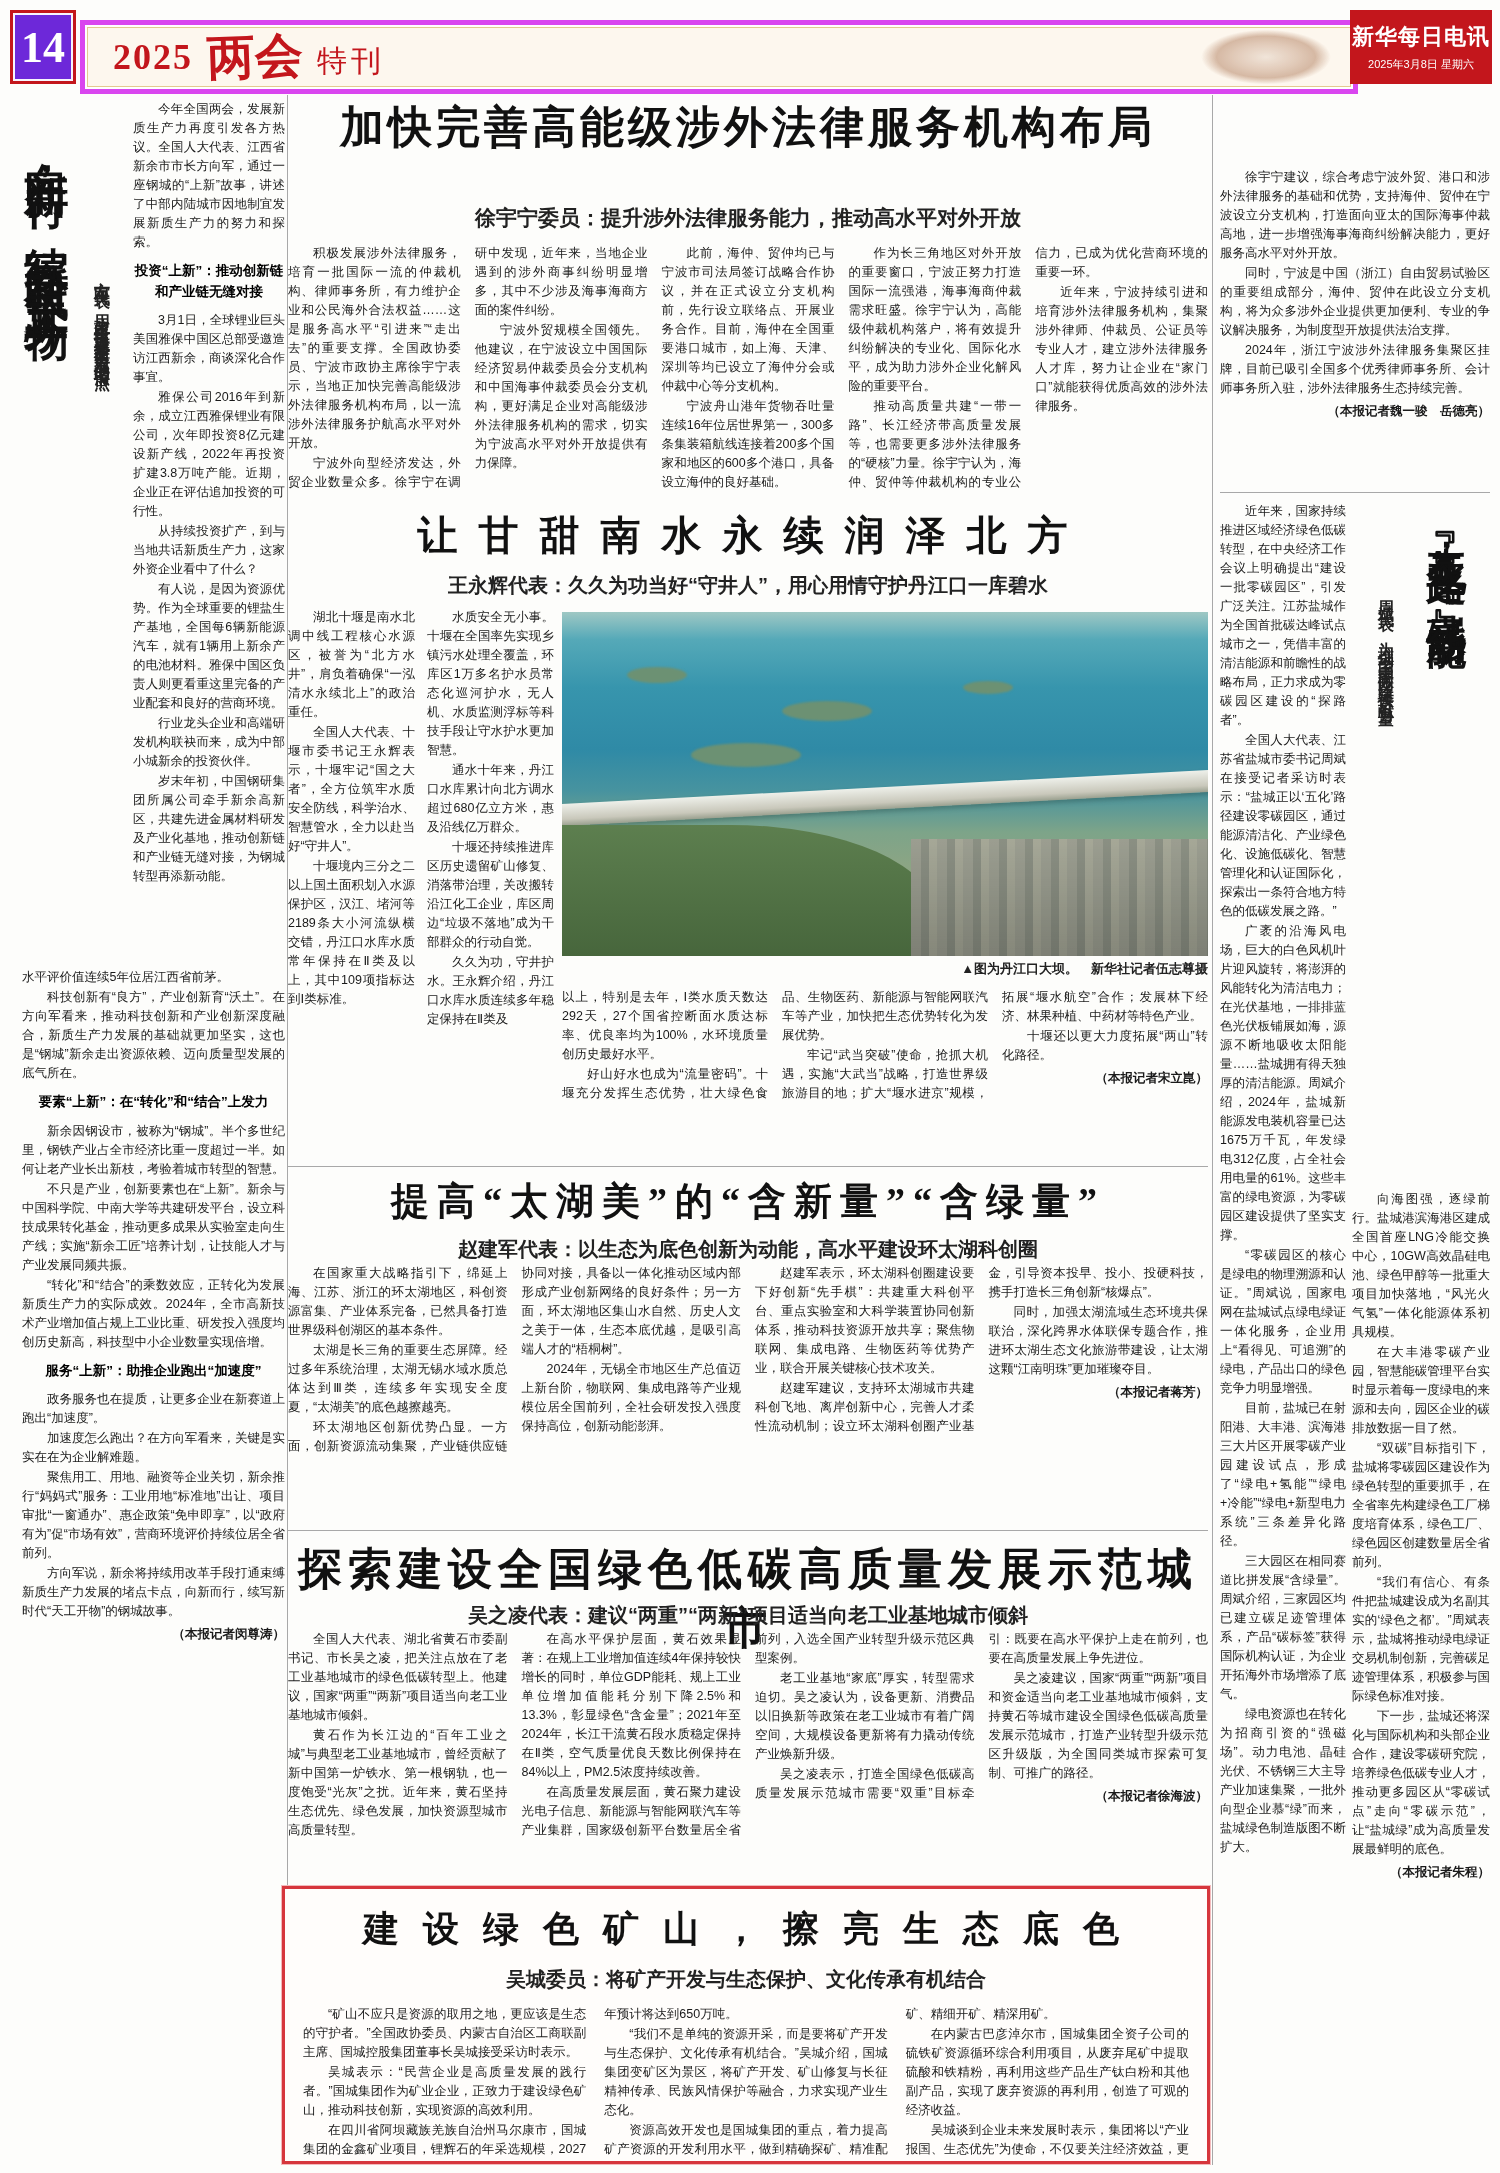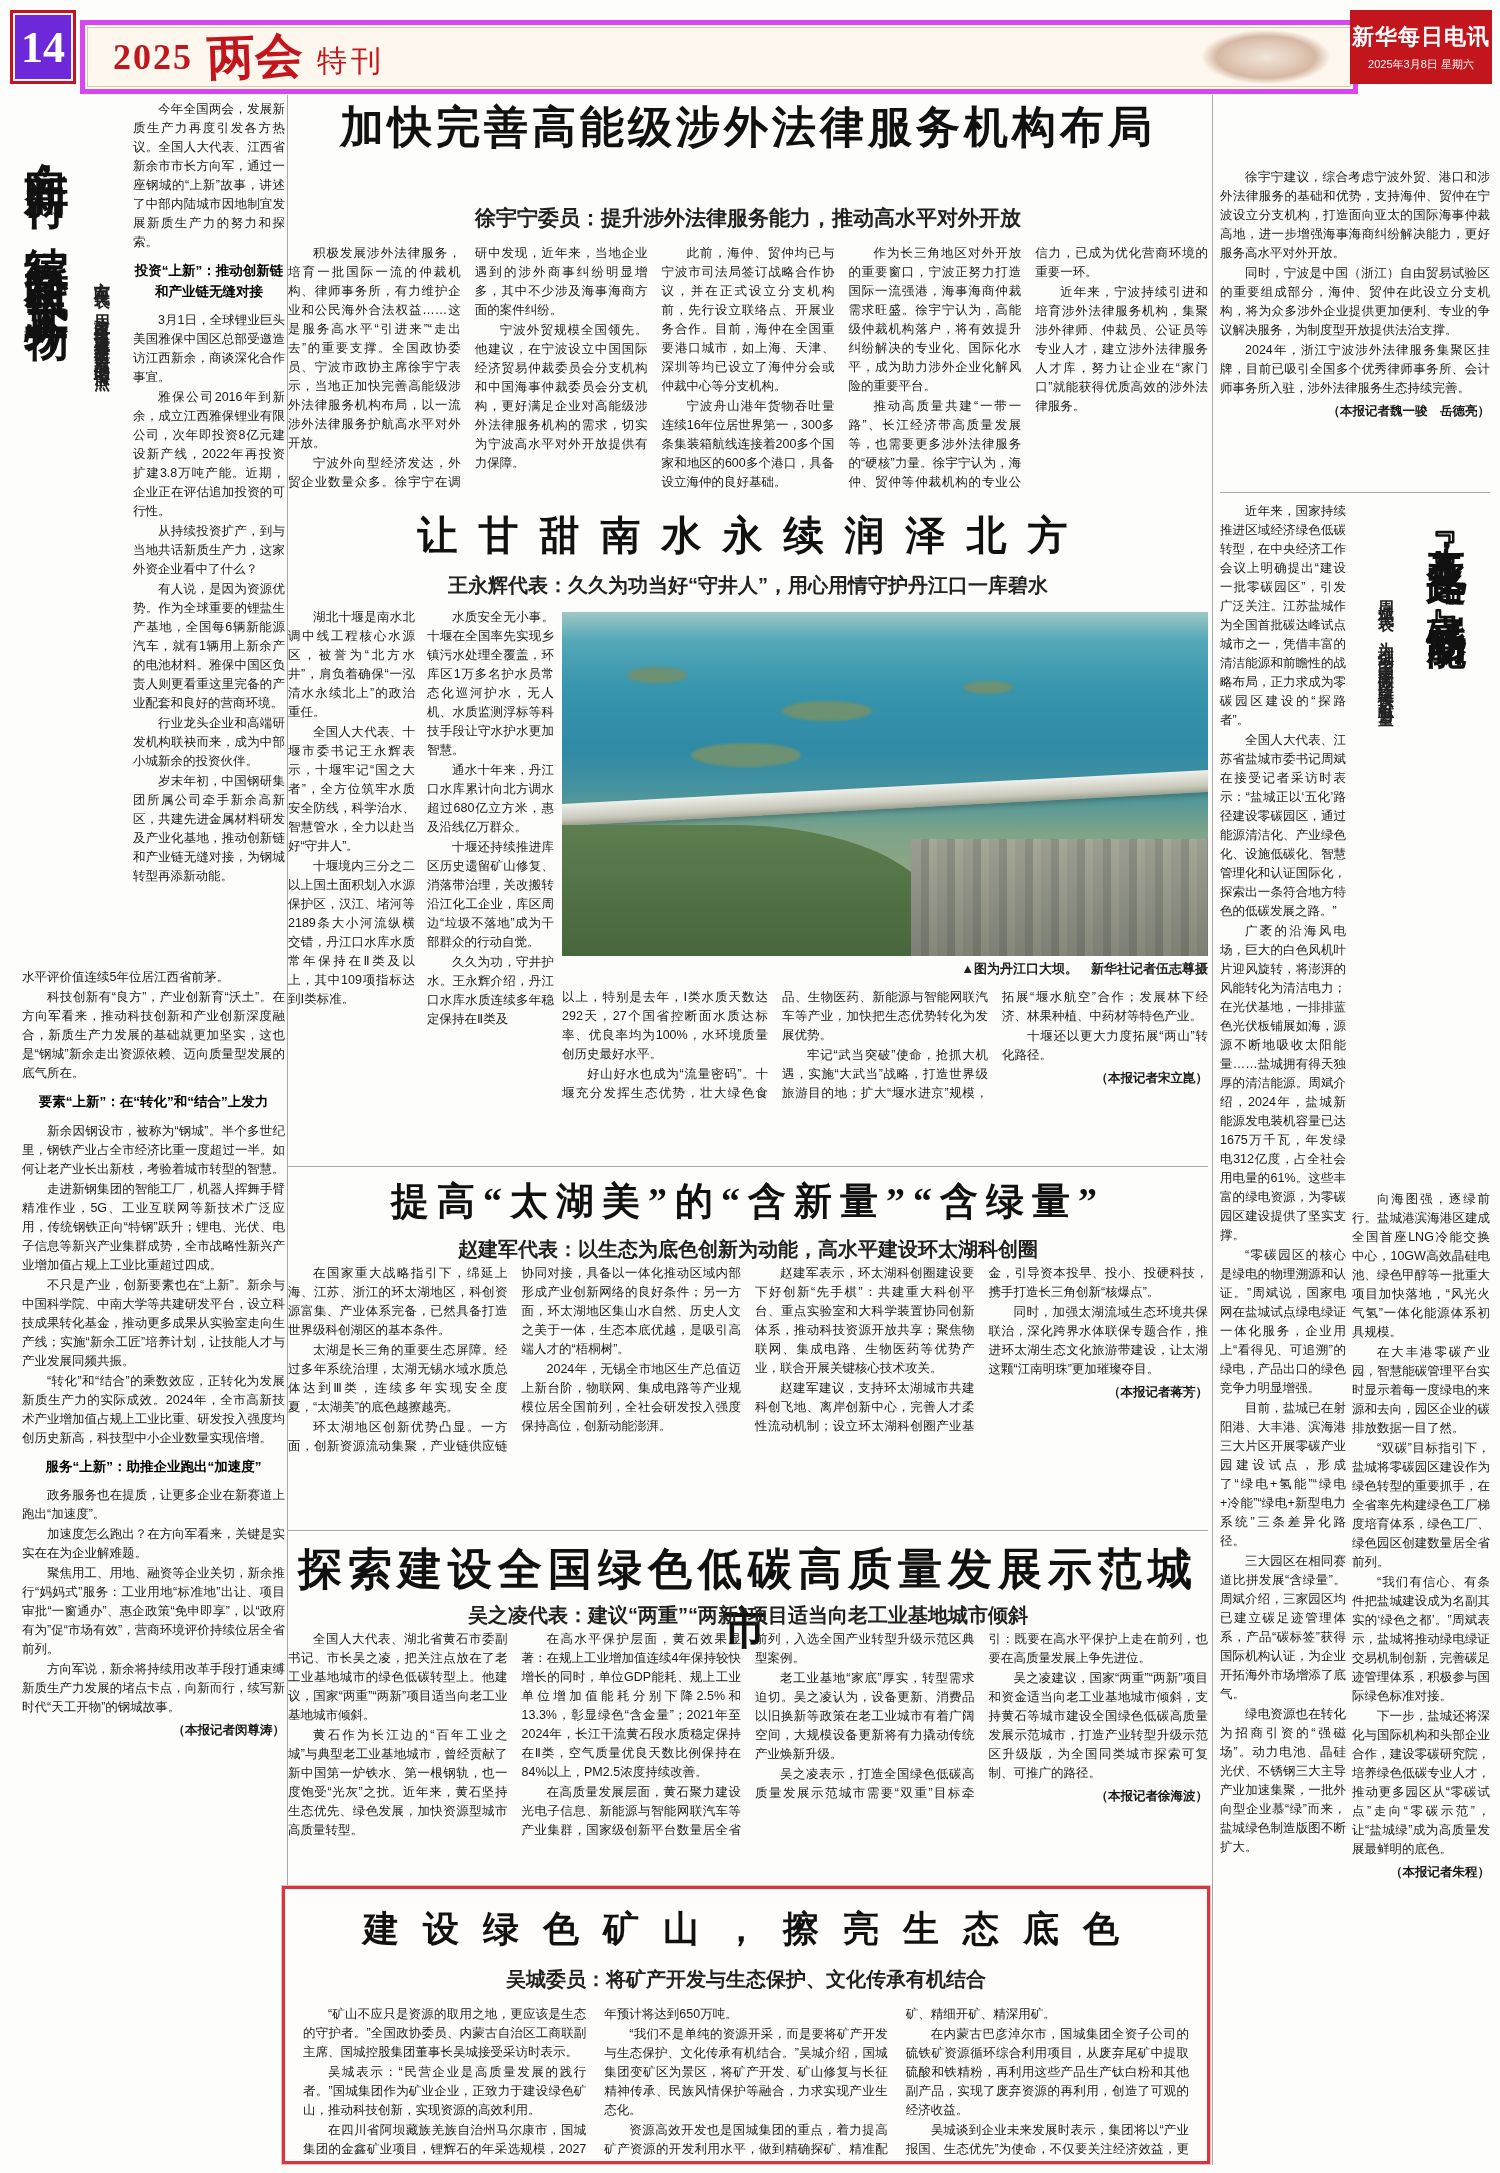--- a/index.html
+++ b/index.html
@@ -102,21 +102,20 @@
       <p class="para">从持续投资扩产，到与当地共话新质生产力，这家外资企业看中了什么？</p>
       <p class="para">有人说，是因为资源优势。作为全球重要的锂盐生产基地，全国每6辆新能源汽车，就有1辆用上新余产的电池材料。雅保中国区负责人则更看重这里完备的产业配套和良好的营商环境。</p>
       <p class="para">行业龙头企业和高端研发机构联袂而来，成为中部小城新余的投资伙伴。</p>
       <p class="para">岁末年初，中国钢研集团所属公司牵手新余高新区，共建先进金属材料研发及产业化基地，推动创新链和产业链无缝对接，为钢城转型再添新动能。</p>
     </div>
   <div class="abs bodytext" style="left:22px;top:968px;width:263px;height:1192px;">
       <p class="para noindent">水平评价值连续5年位居江西省前茅。</p>
       <p class="para">科技创新有“良方”，产业创新育“沃土”。在方向军看来，推动科技创新和产业创新深度融合，新质生产力发展的基础就更加坚实，这也是“钢城”新余走出资源依赖、迈向质量型发展的底气所在。</p>
       <p class="subhead">要素“上新”：在“转化”和“结合”上发力</p>
       <p class="para">新余因钢设市，被称为“钢城”。半个多世纪里，钢铁产业占全市经济比重一度超过一半。如何让老产业长出新枝，考验着城市转型的智慧。</p>
-      <p class="para">走进新钢集团的智能工厂，机器人挥舞手臂精准作业，5G、工业互联网等新技术广泛应用，传统钢铁正向“特钢”跃升；锂电、光伏、电子信息等新兴产业集群成势，全市战略性新兴产业增加值占规上工业比重超过四成。</p>
       <p class="para">不只是产业，创新要素也在“上新”。新余与中国科学院、中南大学等共建研发平台，设立科技成果转化基金，推动更多成果从实验室走向生产线；实施“新余工匠”培养计划，让技能人才与产业发展同频共振。</p>
       <p class="para">“转化”和“结合”的乘数效应，正转化为发展新质生产力的实际成效。2024年，全市高新技术产业增加值占规上工业比重、研发投入强度均创历史新高，科技型中小企业数量实现倍增。</p>
       <p class="subhead">服务“上新”：助推企业跑出“加速度”</p>
       <p class="para">政务服务也在提质，让更多企业在新赛道上跑出“加速度”。</p>
       <p class="para">加速度怎么跑出？在方向军看来，关键是实实在在为企业解难题。</p>
       <p class="para">聚焦用工、用地、融资等企业关切，新余推行“妈妈式”服务：工业用地“标准地”出让、项目审批“一窗通办”、惠企政策“免申即享”，以“政府有为”促“市场有效”，营商环境评价持续位居全省前列。</p>
       <p class="para">方向军说，新余将持续用改革手段打通束缚新质生产力发展的堵点卡点，向新而行，续写新时代“天工开物”的钢城故事。</p>
       <p class="byline">（本报记者闵尊涛）</p>
     </div>
 

